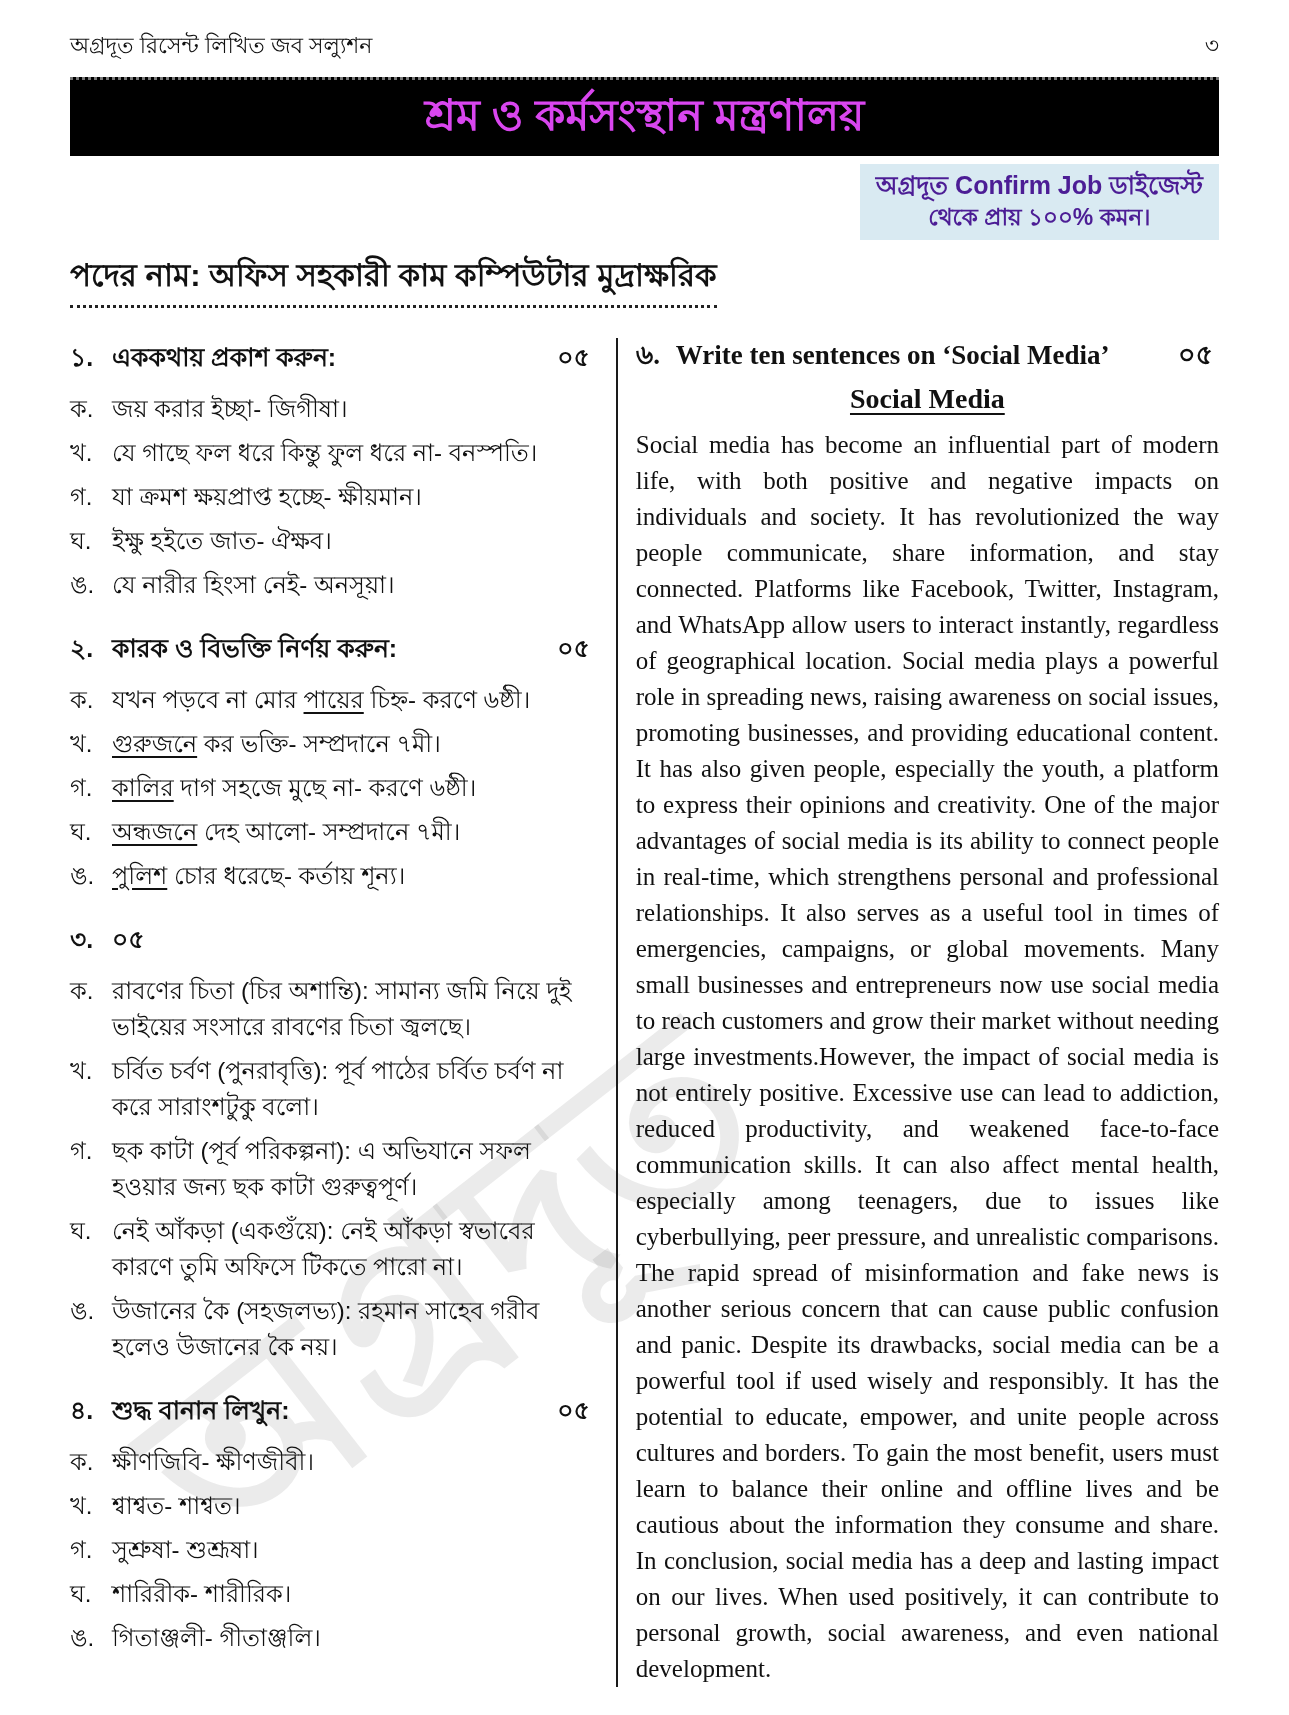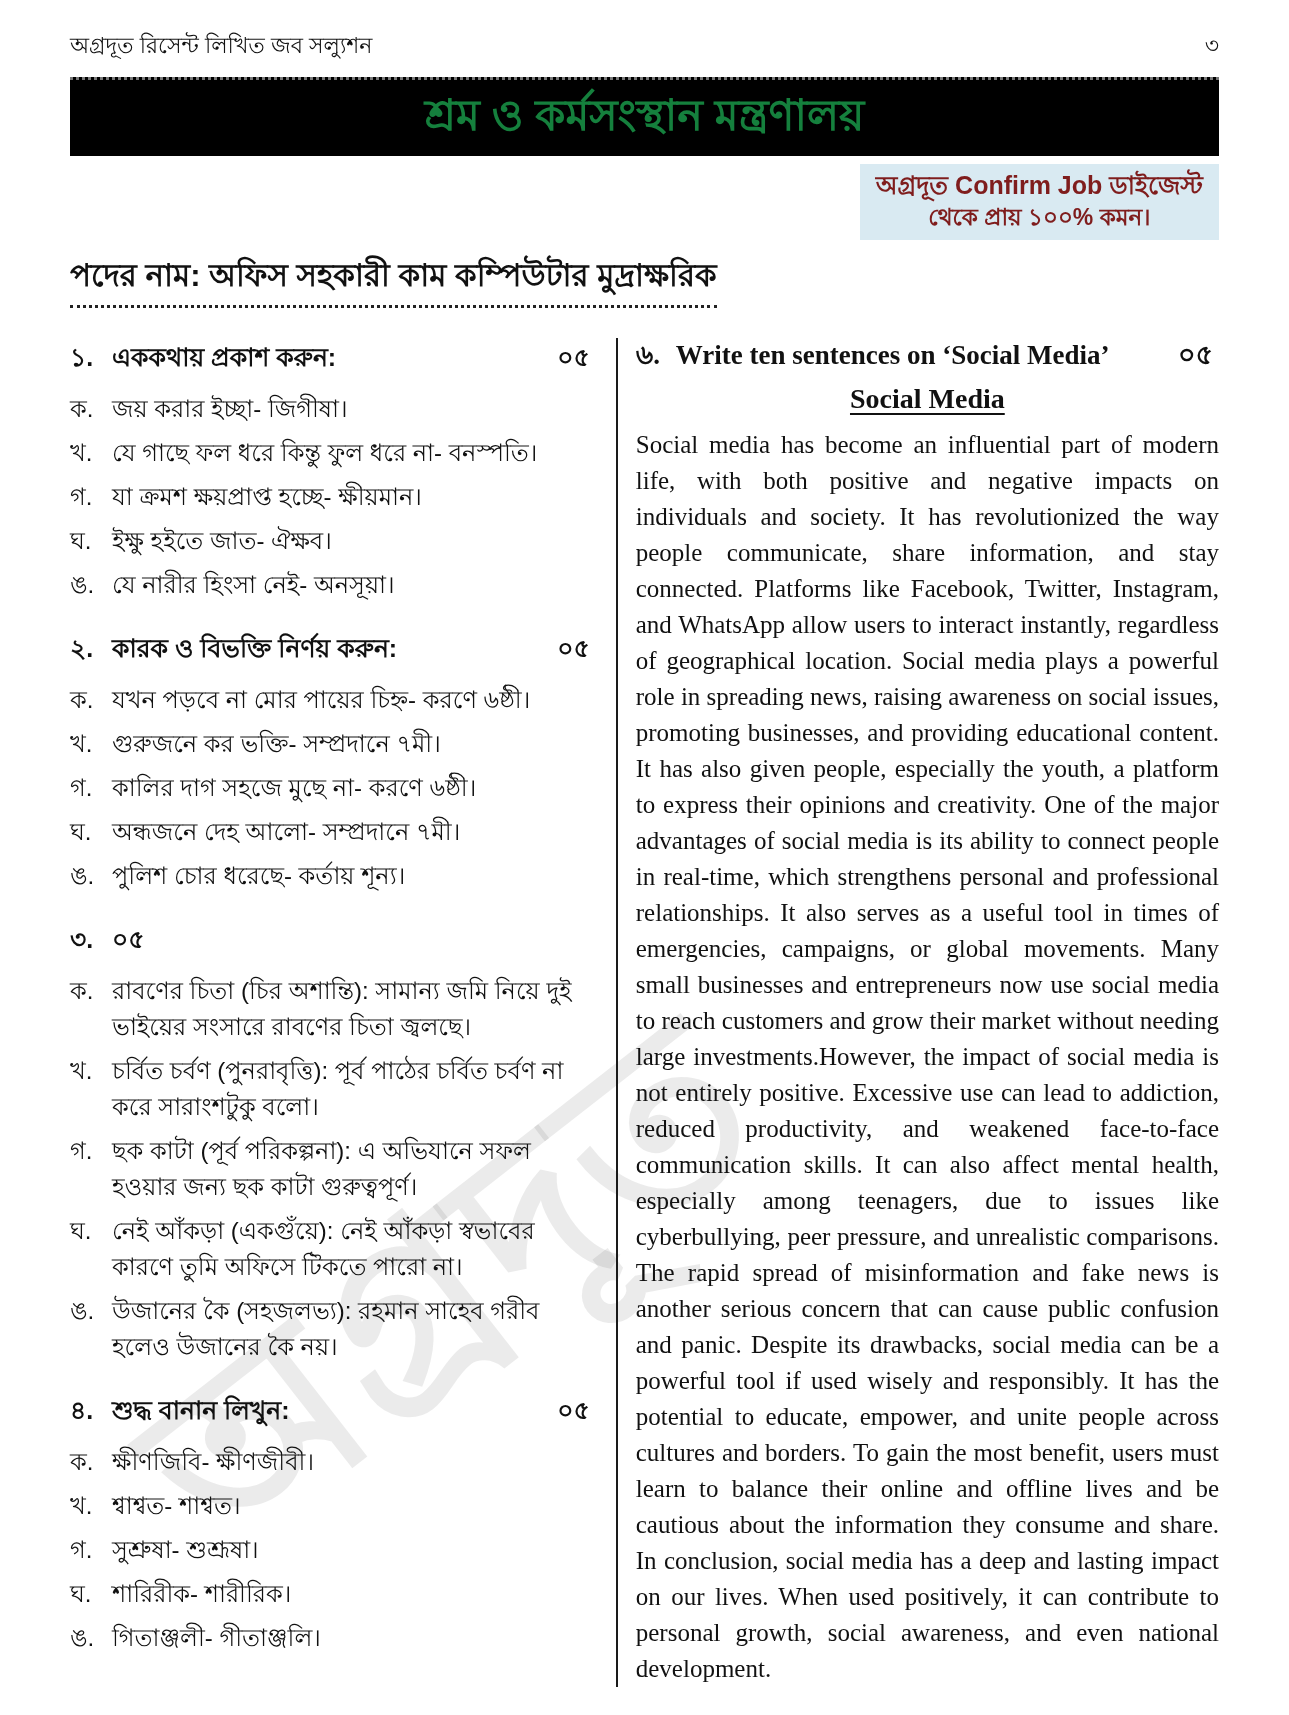--- a/index.html
+++ b/index.html
@@ -37,32 +37,32 @@
 
   .header-top {
     display: flex;
     justify-content: space-between;
     align-items: center;
     font-size: 22px;
     margin-bottom: 12px;
   }
   .banner {
     background: #000;
-    color: #15803d;
+    color: #d946ef;
     text-align: center;
     font-size: 43px;
     font-weight: bold;
     padding: 10px 0 14px 0;
     border-top: 3px dotted #777;
     line-height: 1.2;
   }
   .badge-wrap { display: flex; justify-content: flex-end; margin-top: 8px; }
   .badge {
     background: #d9eaf2;
-    color: #7f1d1d;
+    color: #4c1d95;
     font-weight: bold;
     text-align: center;
     padding: 5px 16px 7px 16px;
     font-size: 25px;
     line-height: 1.35;
   }
   .badge .line2 { font-size: 23px; }
   .post-title-row { margin-top: 16px; }
   .post-title {
     display: inline-block;
@@ -101,21 +101,21 @@
   .q-title { flex: 1; }
   .q-marks { flex: none; padding-right: 6px; }
   .q-item {
     display: flex;
     font-size: 24px;
     line-height: 1.5;
     margin-bottom: 8px;
   }
   .item-label { width: 42px; flex: none; }
   .item-text { flex: 1; }
-  .u { text-underline-offset: 4px; }
+  .u { text-decoration: underline; text-underline-offset: 4px; }
 
   .eng-head {
     font-family: "Liberation Serif", "DejaVu Serif", serif;
     font-size: 27px;
     font-weight: bold;
     display: flex;
     line-height: 1.3;
   }
   .eng-head .q-num { width: 40px; }
   .eng-head .q-marks { padding-left: 8px; }

